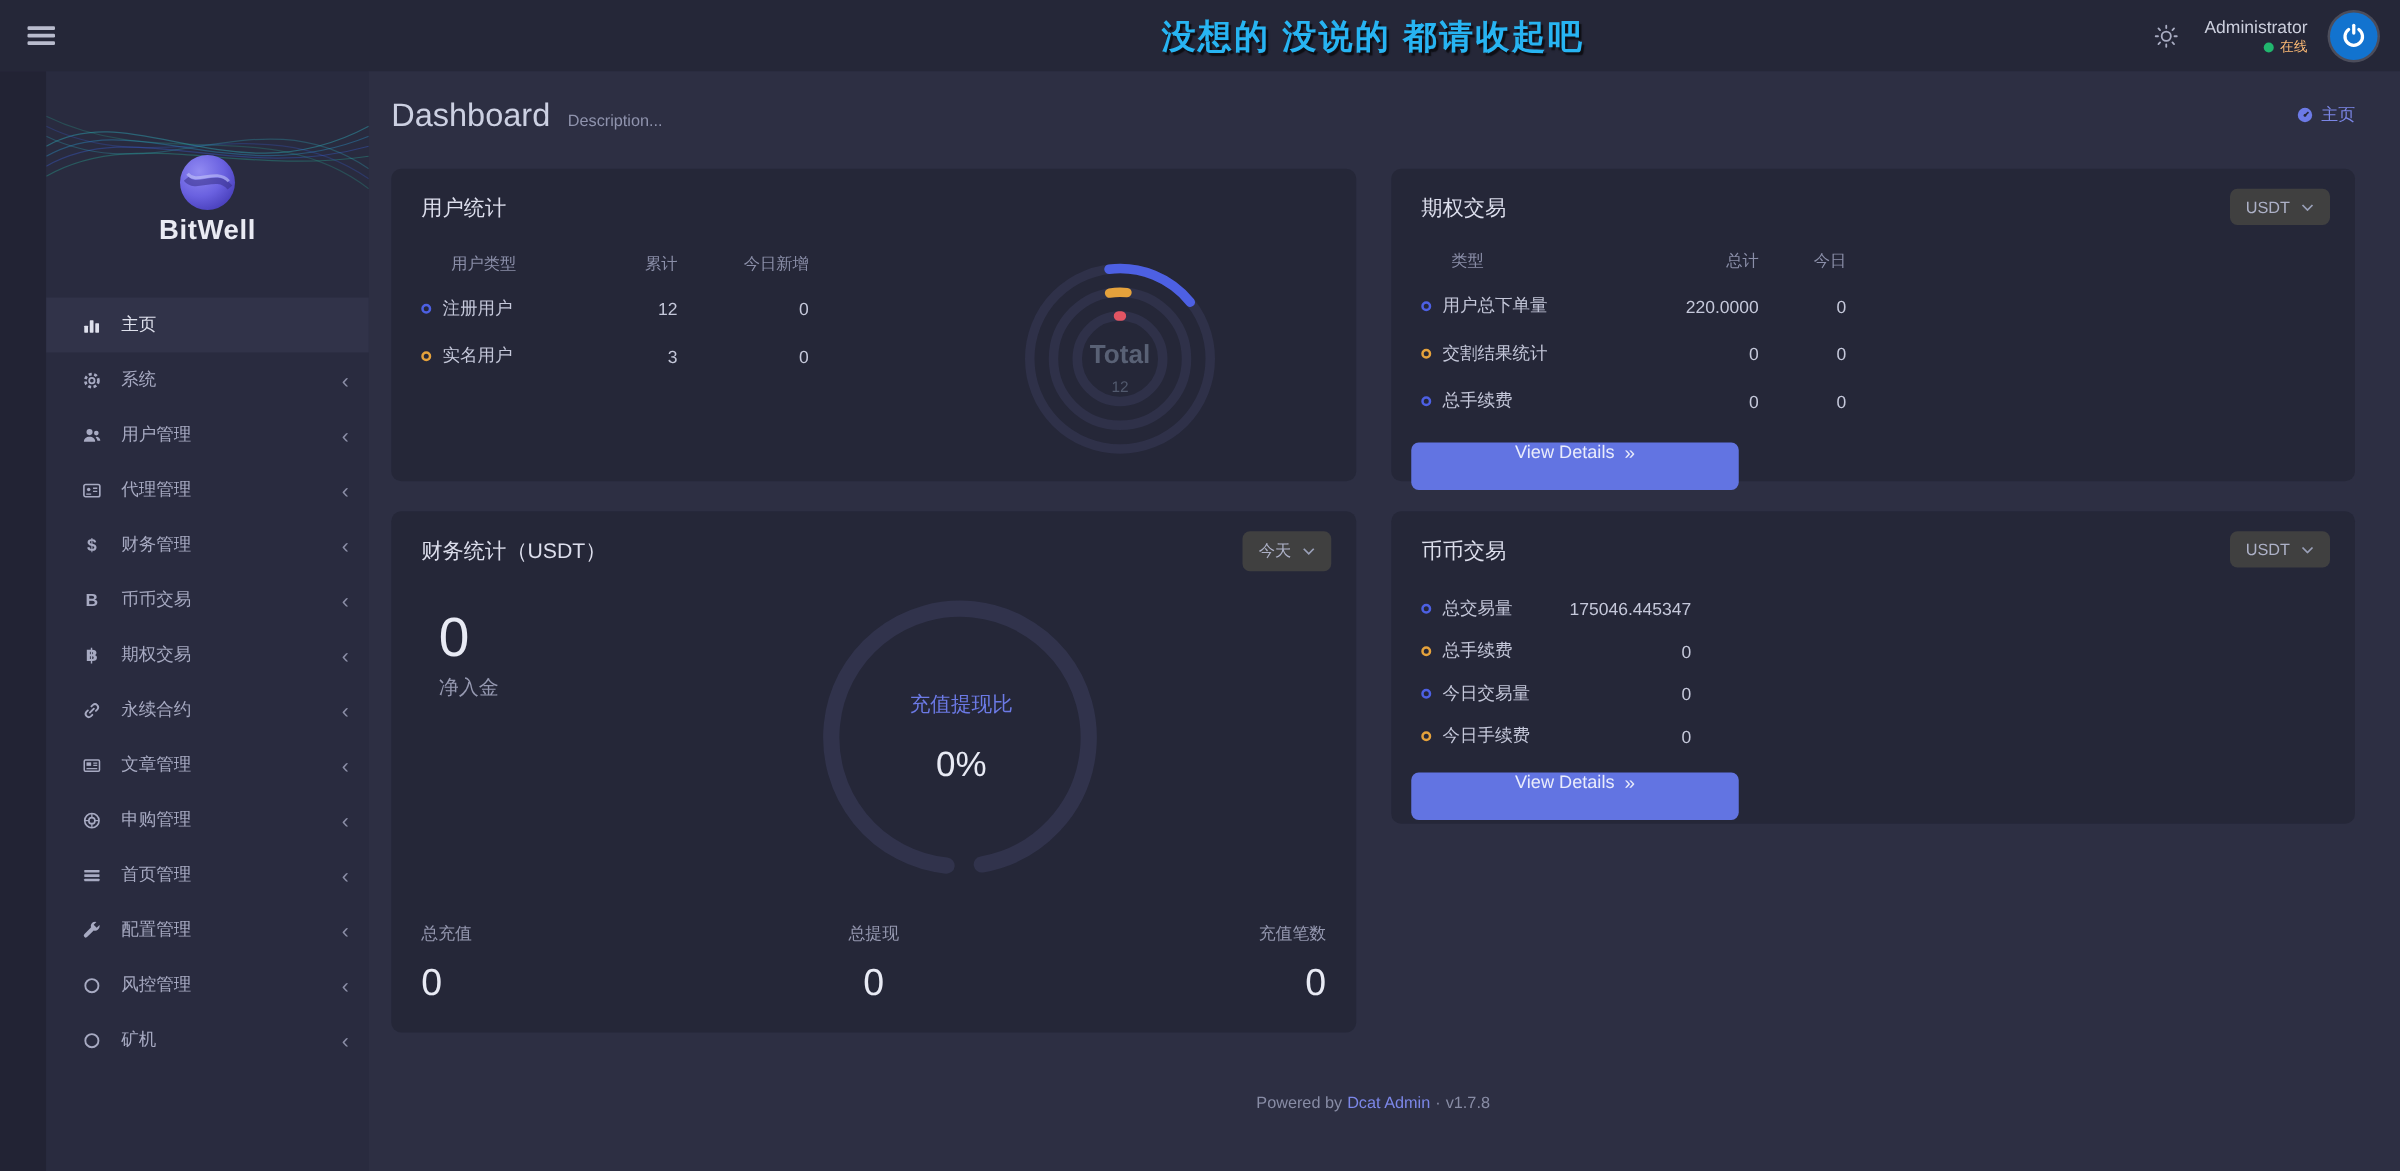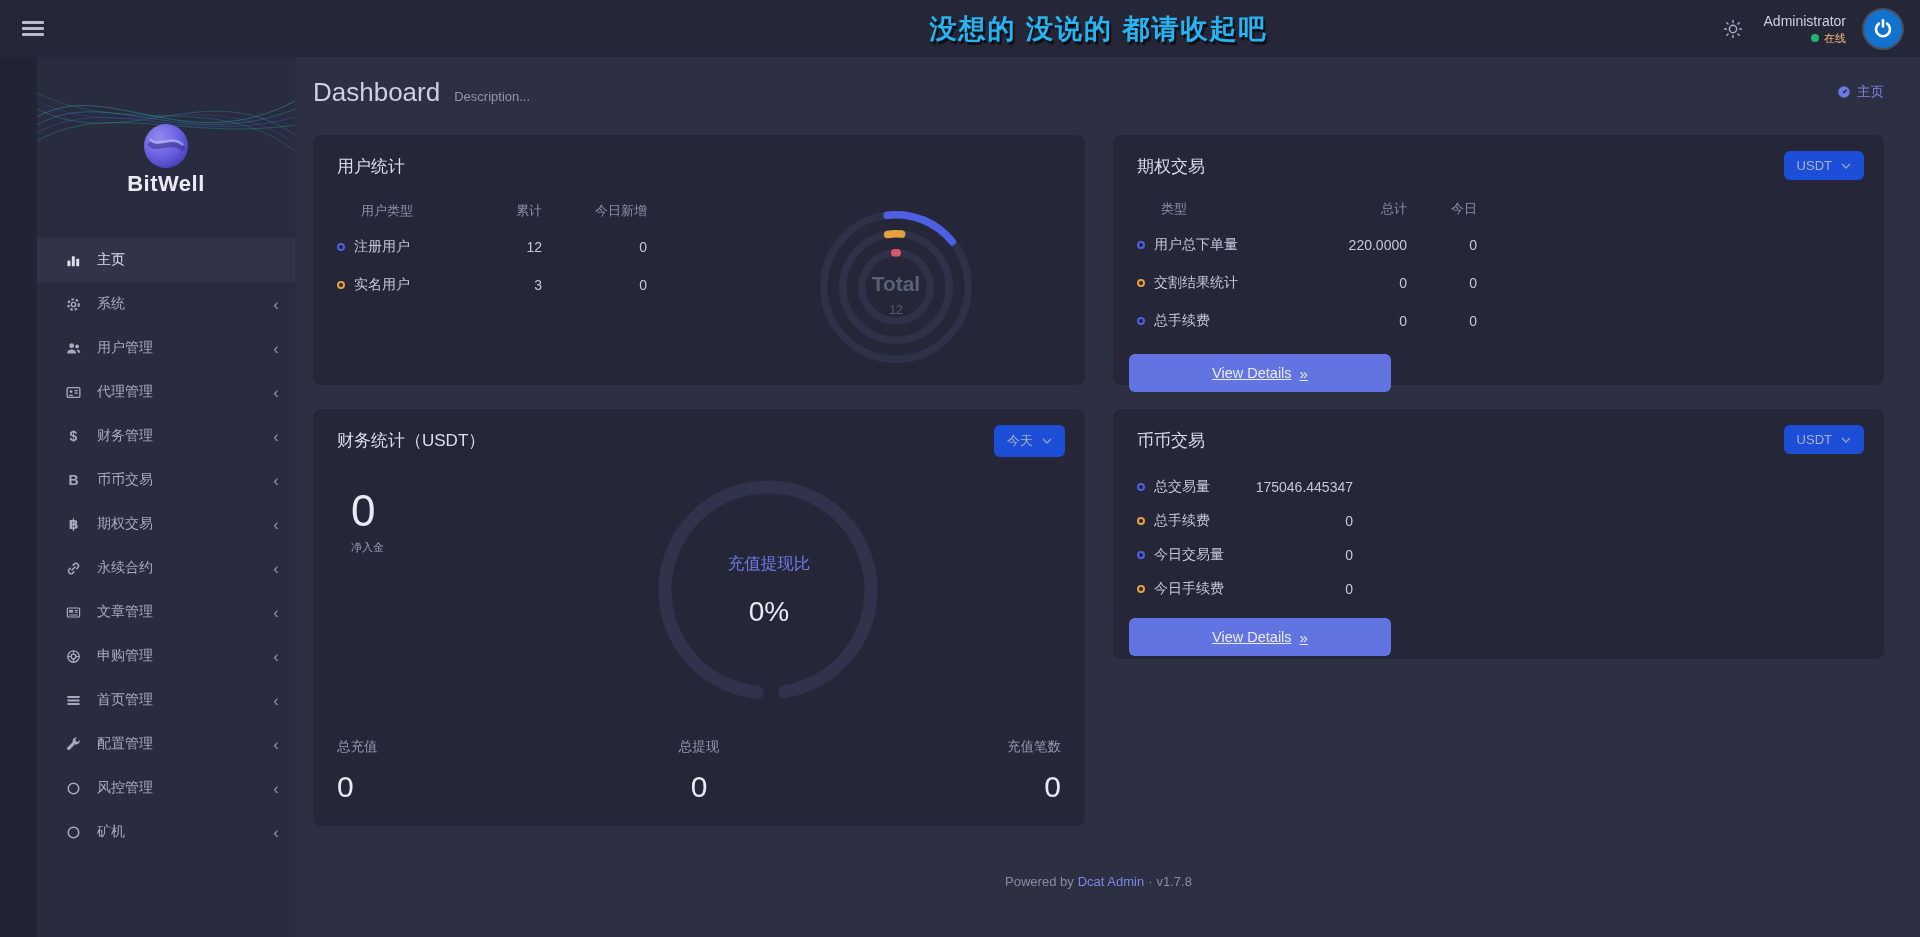--- a/index.html
+++ b/index.html
@@ -49,21 +49,21 @@
   .breadcrumb { margin-left:auto; display:flex; align-items:center; gap:6px;
     color:#7b86e6; font-size:13.5px; cursor:pointer; align-self:flex-start; margin-top:6px; }
 
   .grid { display:flex; gap:28px; margin-top:12px; }
   .col { display:flex; flex-direction:column; gap:24px; }
   .col-left { width:772px; }
   .col-right { width:771px; }
 
   .card { background:#252738; border-radius:8px; padding:20px 24px; position:relative; }
   .card-title { color:#dcdeec; font-size:17px; font-weight:500; }
-  .dd { position:absolute; top:16px; right:20px; background:#1d4ed8; border-radius:6px;
+  .dd { position:absolute; top:16px; right:20px; background:#404040; border-radius:6px;
     padding:7px 13px; color:#adb1c7; font-size:13px; display:flex; align-items:center; gap:9px; cursor:pointer; }
 
   
   .card-user { height:250px; }
   .us-body { display:flex; justify-content:space-between; padding-right:70px; }
   .stat-table { margin-top:16px; width:310px; }
   .st-head, .st-row { display:grid; align-items:center; }
   .card-user .st-head, .card-user .st-row { grid-template-columns:125px 80px 105px; }
   .st-head { color:#8b8fa9; font-size:13px; height:34px; }
   .st-head span:first-child { padding-left:24px; }
@@ -73,29 +73,29 @@
   .row-label { display:flex; align-items:center; gap:9px; }
   .ring { width:8px; height:8px; border:2.5px solid #4d60e3; border-radius:50%; flex:none; }
   .donut1 { margin-top:14px; }
 
   
   .card-option { height:250px; }
   .card-option .st-head, .card-option .st-row { grid-template-columns:170px 100px 70px; }
   .card-option .stat-table { width:350px; margin-top:14px; }
   .btn-details { margin-top:14px; width:262px; height:38px; background:#6274e2; border:none;
     border-radius:6px; color:#e9ecfb; font-size:14.5px; cursor:pointer;
-    display:flex; align-items:center; justify-content:center; gap:8px;
-    font-family:inherit; margin-left:-8px;text-decoration:underline; }
+    display:flex; justify-content:center; gap:8px;
+    font-family:inherit; margin-left:-8px; }
   .btn-arrow { font-size:15px; }
 
   
   .card-finance { height:417px; }
   .net-box { margin-top:34px; margin-left:14px; }
   .net-value { color:#e8eaf4; font-size:44px; font-weight:500; }
-  .net-label { color:#9598b0; font-size:11px; margin-top:4px; }
+  .net-label { color:#9598b0; font-size:16px; margin-top:4px; }
   .donut2 { position:absolute; left:335px; top:61px; }
   .donut2-center { position:absolute; left:336px; top:61px; width:240px; height:240px;
     display:flex; flex-direction:column; align-items:center; justify-content:center; gap:21px; pointer-events:none; }
   .donut2-label { color:#6c7ae6; font-size:16.5px; }
   .donut2-value { color:#e8eaf4; font-size:28px; }
   .fin-stats { position:absolute; left:24px; right:24px; bottom:22px; display:flex; }
   .fin-stat { flex:1; }
   .fin-stat:nth-child(2) { text-align:center; }
   .fin-stat:nth-child(3) { text-align:right; }
   .fin-label { color:#9598b0; font-size:13.5px; }

